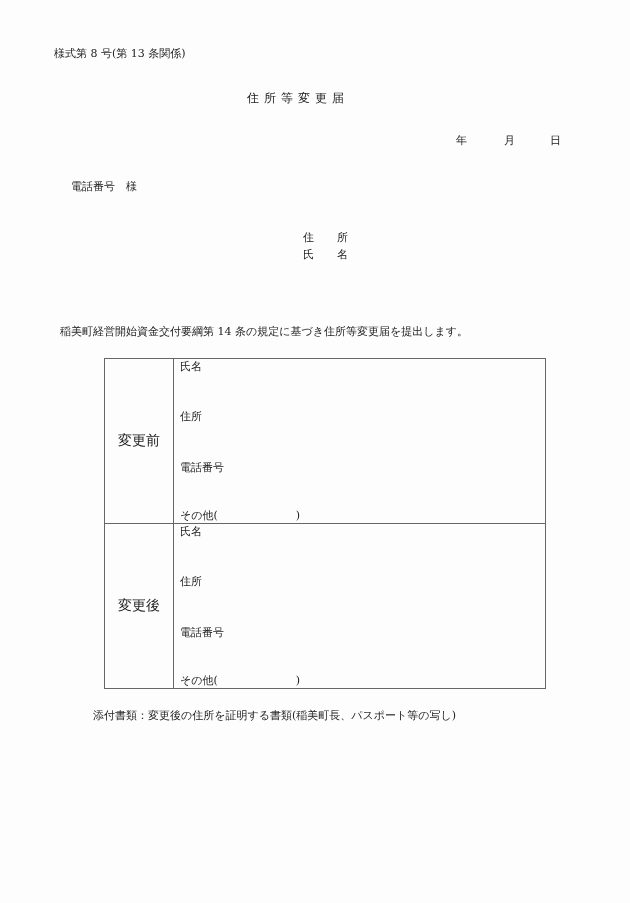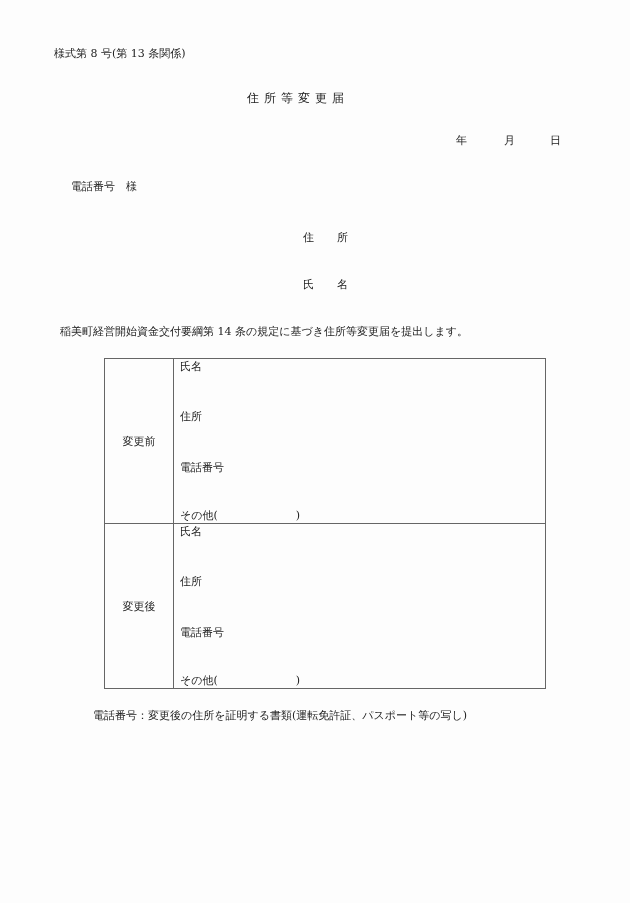--- a/index.html
+++ b/index.html
@@ -18,21 +18,21 @@
   .date { top: 134px; }
   .addressee { left: 71px; top: 180px; }
   .applicant-label { left: 303px; letter-spacing: 6px; }
   .statement { left: 60px; top: 325px; }
   table.form {
     position: absolute; left: 104px; top: 358px;
     width: 442px; border-collapse: collapse;
     border: 1px solid #666;
   }
   table.form td { border: 1px solid #666; padding: 0; vertical-align: top; margin-top: 16px; }
-  td.label-cell { width: 68px; text-align: center; vertical-align: middle !important; font-size: 11px; border-radius: 15px; }
+  td.label-cell { width: 68px; text-align: center; vertical-align: middle !important; font-size: 14px; border-radius: 15px; }
   td.fields-cell { height: 164px; position: relative; }
   .field { position: absolute; left: 6px; font-size: 11px; line-height: 14px; white-space: nowrap; }
   .f0 { top: 1px; }
   .f1 { top: 51px; }
   .f2 { top: 102px; }
   .f3 { top: 150px; }
   .paren-gap { display: inline-block; width: 78px; }
   .attachment { left: 93px; top: 709px; }
 </style>
 </head>
@@ -42,21 +42,21 @@
 
 <div class="abs title">住所等変更届</div>
 
 <div class="abs t11 date" style="left:456px;">年</div>
 <div class="abs t11 date" style="left:504px;">月</div>
 <div class="abs t11 date" style="left:550px;">日</div>
 
 <div class="abs t11 addressee">電話番号　様</div>
 
 <div class="abs t11 applicant-label" style="top:231px;">住　所</div>
-<div class="abs t11 applicant-label" style="top:278px;">氏　名</div>
+<div class="abs t11 applicant-label" style="top:248px;">氏　名</div>
 
 <div class="abs t11 statement">稲美町経営開始資金交付要綱第 14 条の規定に基づき住所等変更届を提出します。</div>
 
 <table class="form">
   <tbody>
       <tr>
     <td class="label-cell">変更前</td>
     <td class="fields-cell">
       <div class="field f0">氏名</div>
       <div class="field f1">住所</div>
@@ -69,13 +69,13 @@
     <td class="fields-cell">
       <div class="field f0">氏名</div>
       <div class="field f1">住所</div>
       <div class="field f2">電話番号</div>
       <div class="field f3"><span>その他(</span><span class="paren-gap"></span><span>)</span></div>
     </td>
   </tr>
 </tbody>
   </table>
 
-<div class="abs t11 attachment">電話番号：変更後の住所を証明する書類(運転免許証、パスポート等の写し)</div>
+<div class="abs t11 attachment">添付書類：変更後の住所を証明する書類(稲美町長、パスポート等の写し)</div>
 
 </body></html>

